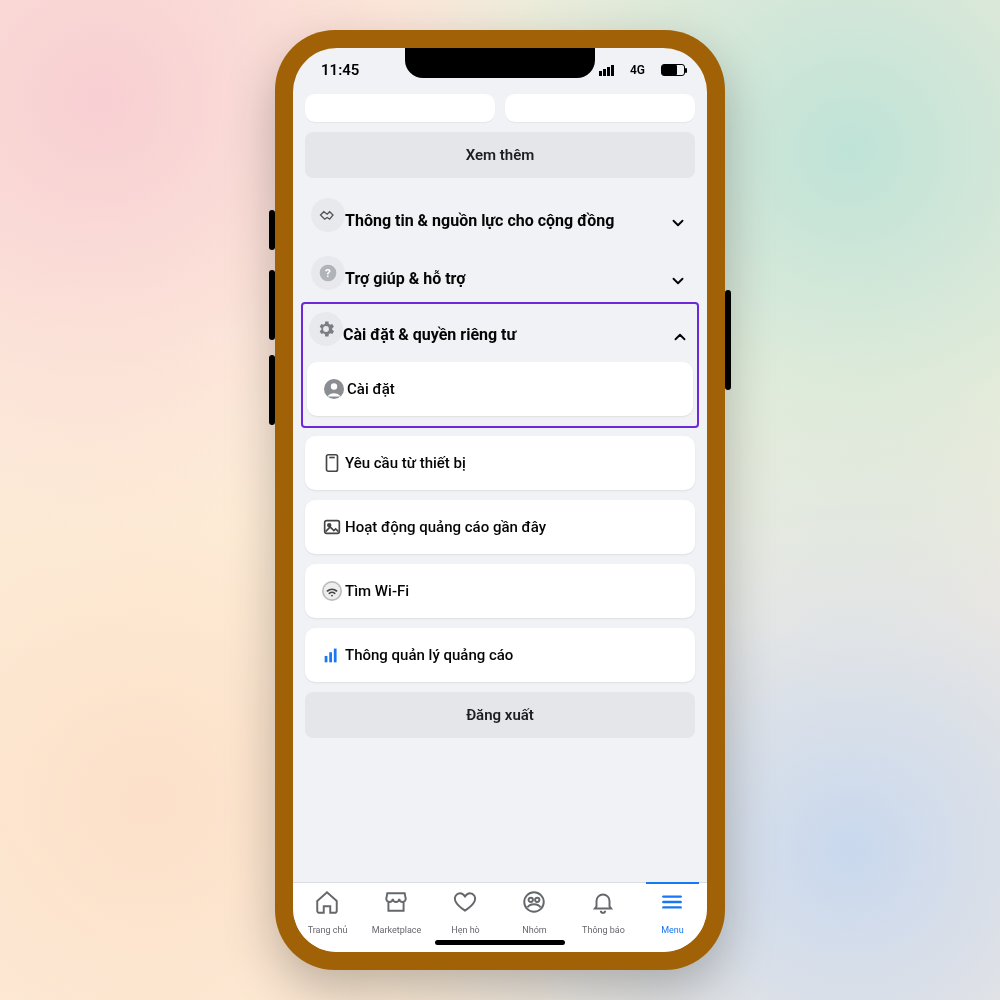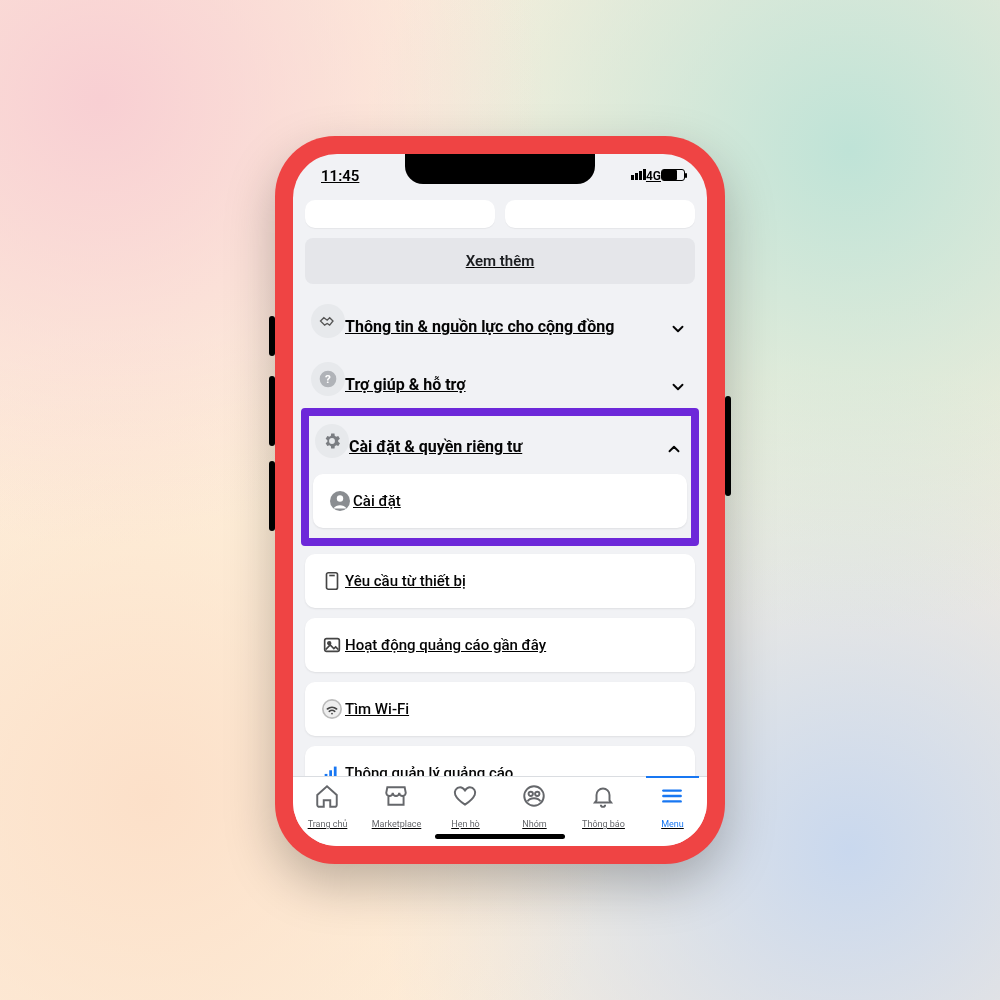--- a/index.html
+++ b/index.html
@@ -13,27 +13,26 @@
       radial-gradient(circle at 85% 15%, #bfe3d7 0%, transparent 40%),
       radial-gradient(circle at 15% 80%, #fce0c9 0%, transparent 40%),
       radial-gradient(circle at 85% 85%, #c9d8ee 0%, transparent 40%),
       radial-gradient(circle at 50% 50%, #fff6df 0%, #fdeedb 100%);
     display: flex;
     align-items: center;
     justify-content: center;
   }
   .phone {
     width: 450px;
-    height: 728px;
-    background: #ef4444;
+    height: 940px;
+    background: #a16207;
     border-radius: 60px;
     padding: 18px;
     position: relative;
     box-shadow: 0 20px 50px rgba(0,0,0,.25);
-    text-decoration: underline;
   }
   .side-btn{position:absolute;background:#000;border-radius:4px;}
   .sb-left1{left:-6px;top:180px;width:6px;height:40px;}
   .sb-left2{left:-6px;top:240px;width:6px;height:70px;}
   .sb-left3{left:-6px;top:325px;width:6px;height:70px;}
   .sb-right{right:-6px;top:260px;width:6px;height:100px;}
   .screen {
     width: 100%;
     height: 100%;
     background: #f1f2f5;
@@ -59,21 +58,21 @@
     display: flex;
     justify-content: space-between;
     align-items: center;
     padding: 0 22px 0 28px;
     font-size: 15px;
     font-weight: 600;
     color:#000;
     position: relative;
     z-index: 40;
   }
-  .status-right{display:flex;align-items:flex-start;gap:0;font-size:12px;font-weight:600;}
+  .status-right{display:flex;align-items:center;gap:16px;font-size:12px;font-weight:600;}
   .signal{display:flex;align-items:flex-end;gap:1px;}
   .signal i{width:3px;background:#000;display:block;}
   .signal i:nth-child(1){height:5px}
   .signal i:nth-child(2){height:7px}
   .signal i:nth-child(3){height:9px}
   .signal i:nth-child(4){height:11px}
   .battery{width:24px;height:12px;border:1.5px solid #000;border-radius:3px;position:relative;}
   .battery::after{content:"";position:absolute;right:-3px;top:3px;width:2px;height:5px;background:#000;border-radius:1px;}
   .battery i{display:block;width:70%;height:100%;background:#000;border-radius:1px;}
 
@@ -124,21 +123,21 @@
     padding:14px 14px;
     display:flex;
     align-items:center;
   }
   .card .ci{
     width:26px;height:26px;display:flex;align-items:center;justify-content:center;color:#444;
     flex-shrink:0;
   }
   .card .cl{font-size:15px;font-weight:500;color:#050505;}
   .highlight{
-    border:8px solid #6d28d9;
+    border:2px solid #6d28d9;
     border-radius:4px;
     margin: -2px -4px;
     padding:2px 4px 10px 4px;
     display:flex;flex-direction:column;gap:10px;
   }
   .bottom-nav{
     height:70px;
     background:#fff;
     border-top:1px solid #dadde1;
     display:flex;

